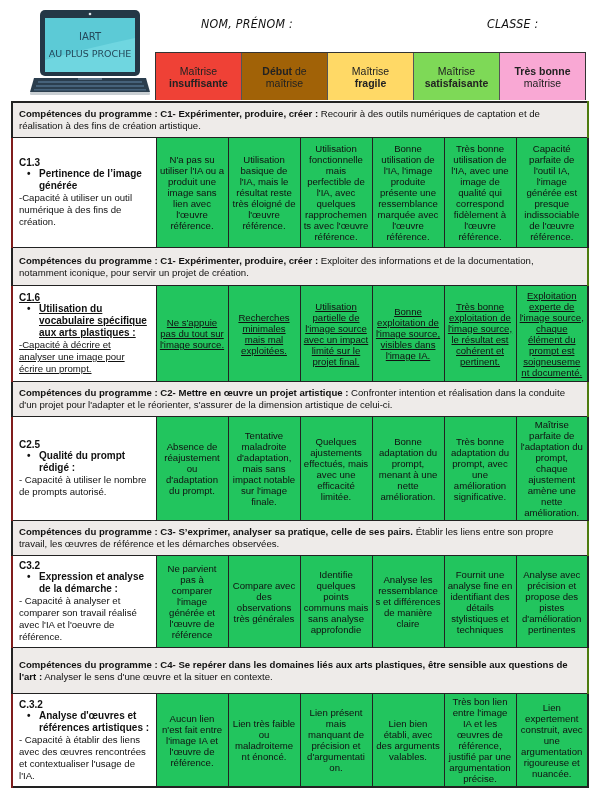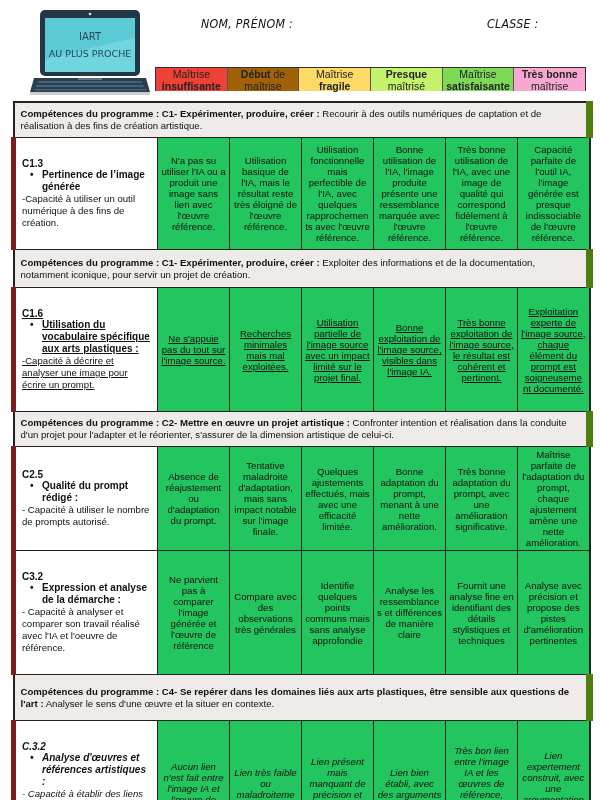--- a/index.html
+++ b/index.html
@@ -4,29 +4,29 @@
 <style>
   * { box-sizing: border-box; margin: 0; padding: 0; }
   html, body { width: 600px; height: 800px; background: #ffffff; overflow: hidden; }
   body { font-family: "Liberation Sans", sans-serif; color: #111; position: relative; }
 
   .logo { position: absolute; left: 28px; top: 8px; width: 124px; height: 90px; }
   .header-label { position: absolute; top: 17px; font-family: "DejaVu Sans", sans-serif; font-size: 12px; font-style: italic; letter-spacing: 0.3px; color: #111; transform: scaleX(0.92); transform-origin: left; }
   .name-label { left: 201px; }
   .class-label { left: 487px; }
 
-  .levels { position: absolute; left: 155px; top: 67px; width: 431px; height: 24px; display: flex; border: 1px solid #333; border-bottom: none; }
+  .levels { position: absolute; left: 155px; top: 52px; width: 431px; height: 48px; display: flex; border: 1px solid #333; border-bottom: none; }
   .level { flex: 1; display: flex; flex-direction: column; align-items: center; justify-content: center; font-size: 10.5px; line-height: 12px; text-align: center; border-right: 1px solid #555; color: #222; }
   .level:last-child { border-right: none; }
   .level .b { font-weight: bold; }
 
   .grid { position: absolute; left: 11px; top: 101px; width: 576px; border: 2px solid #222; border-collapse: collapse; table-layout: fixed; }
   .grid td { border: 1px solid #222; font-size: 9.6px; line-height: 11px; vertical-align: middle; }
-  .grid td.section { background: #eeebe9; padding: 5px 6px 5px 6px; font-size: 9.6px; line-height: 12px; border-left: 2px solid #222; border-right: 7px solid #4d7c0f; }
-  .grid td.comp { padding: 20px 6px; vertical-align: middle; border-left: 5px solid #7f1d1d; }
+  .grid td.section { background: #eeebe9; padding: 5px 6px 5px 6px; font-size: 9.6px; line-height: 12px; border-left: 2px solid #222; border-right: 2px solid #4d7c0f; }
+  .grid td.comp { padding: 4px 6px; vertical-align: middle; border-left: 2px solid #7f1d1d; }
   .grid td.desc { text-align: center; padding: 2px 3px; background: #22c55e; }
   .grid td.desc:last-child { border-right: 2px solid #222; }
   .comp-code { font-weight: bold; font-size: 10px; display: block; }
   .comp-title { font-weight: bold; font-size: 10px; line-height: 12px; display: block; padding-left: 20px; position: relative; }
   .comp-title::before { content: "\2022"; position: absolute; left: 8px; top: 0; }
   .comp-cap { display: block; font-size: 9.6px; line-height: 12px; }
   .b { font-weight: bold; }
 </style>
 </head>
 <body>
@@ -56,24 +56,20 @@
     <span>Maîtrise</span>
     <span class="b">insuffisante</span>
   </div>
   <div class="level" style="background:#a16207;">
     <span><span class="b">Début</span><span> de</span></span>
     <span>maîtrise</span>
   </div>
   <div class="level" style="background:#ffd966;">
     <span>Maîtrise</span>
     <span class="b">fragile</span>
-  </div>
-  <div class="level" style="background:#c5f26b;">
-    <span class="b">Presque</span>
-    <span>maîtrisé</span>
   </div>
   <div class="level" style="background:#7ed957;">
     <span>Maîtrise</span>
     <span class="b">satisfaisante</span>
   </div>
   <div class="level" style="background:#f9a8d4;">
     <span class="b">Très bonne</span>
     <span>maîtrise</span>
   </div>
 </div>
@@ -134,38 +130,41 @@
       <span class="comp-cap">- Capacité à utiliser le nombre de prompts autorisé.</span>
     </td>
     <td class="desc">Absence de réajustement ou d'adaptation du prompt.</td>
     <td class="desc">Tentative maladroite d'adaptation, mais sans impact notable sur l'image finale.</td>
     <td class="desc">Quelques ajustements effectués, mais avec une efficacité limitée.</td>
     <td class="desc">Bonne adaptation du prompt, menant à une nette amélioration.</td>
     <td class="desc">Très bonne adaptation du prompt, avec une amélioration significative.</td>
     <td class="desc">Maîtrise parfaite de l'adaptation du prompt, chaque ajustement amène une nette amélioration.</td>
   </tr>
 
+  <tr style="height:34px;">
+    <td class="section" colspan="7"><span class="b">Compétences du programme : C3- S’exprimer, analyser sa pratique, celle de ses pairs.</span><span> Établir les liens entre son propre travail, les œuvres de référence et les démarches observées.</span></td>
+  </tr>
   <tr style="height:92px;">
     <td class="comp">
       <span class="comp-code">C3.2</span>
       <span class="comp-title">Expression et analyse de la démarche :</span>
       <span class="comp-cap">- Capacité à analyser et comparer son travail réalisé avec l'IA et l'oeuvre de référence.</span>
     </td>
     <td class="desc">Ne parvient pas à comparer l'image générée et l'œuvre de référence</td>
     <td class="desc">Compare avec des observations très générales</td>
     <td class="desc">Identifie quelques points communs mais sans analyse approfondie</td>
     <td class="desc">Analyse les ressemblance s et différences de manière claire</td>
     <td class="desc">Fournit une analyse fine en identifiant des détails stylistiques et techniques</td>
     <td class="desc">Analyse avec précision et propose des pistes d'amélioration pertinentes</td>
   </tr>
 
   <tr style="height:46px;">
     <td class="section" colspan="7"><span class="b">Compétences du programme : C4- Se repérer dans les domaines liés aux arts plastiques, être sensible aux questions de l'art :</span><span> Analyser le sens d'une œuvre et la situer en contexte.</span></td>
   </tr>
-  <tr style="height:72px;font-style:italic;">
+  <tr style="height:72px;">
     <td class="comp">
       <span class="comp-code">C.3.2</span>
       <span class="comp-title">Analyse d'œuvres et références artistiques :</span>
       <span class="comp-cap">- Capacité à établir des liens avec des œuvres rencontrées et contextualiser l'usage de l'IA.</span>
     </td>
     <td class="desc">Aucun lien n'est fait entre l'image IA et l'œuvre de référence.</td>
     <td class="desc">Lien très faible ou maladroiteme nt énoncé.</td>
     <td class="desc">Lien présent mais manquant de précision et d'argumentati on.</td>
     <td class="desc">Lien bien établi, avec des arguments valables.</td>
     <td class="desc">Très bon lien entre l'image IA et les œuvres de référence, justifié par une argumentation précise.</td>

